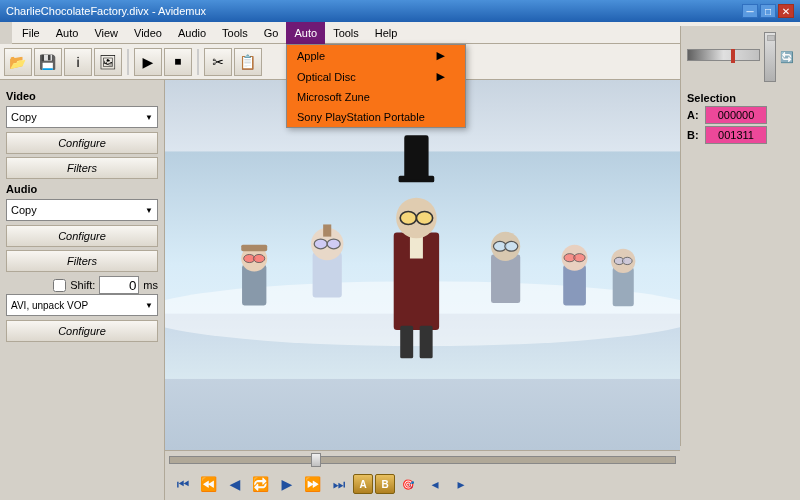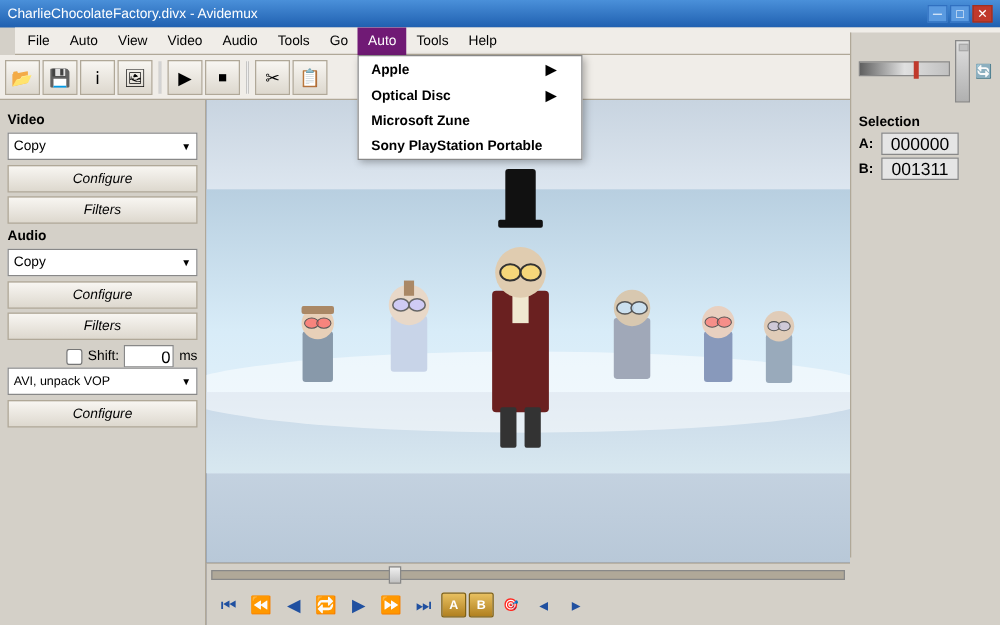--- a/index.html
+++ b/index.html
@@ -51,26 +51,25 @@
       display: flex;
       align-items: center;
     }
     .menu-item.active { background: #701a75; color: white; }
 
     
     #dropdown-menu {
       position: absolute;
       top: 44px;
       left: 286px;
-      background: #ffffff;
+      background: #f97316;
       border: 1px solid #888;
       box-shadow: 2px 2px 6px rgba(0,0,0,0.3);
       z-index: 100;
       min-width: 180px;
-      font-weight: bold;
     }
     .dropdown-item {
       padding: 4px 20px 4px 10px;
       cursor: pointer;
       display: flex;
       align-items: center;
       justify-content: space-between;
       white-space: nowrap;
     }
     .dropdown-item .arrow { margin-left: 20px; }
@@ -264,24 +263,24 @@
       left: 60%;
     }
     .selection-label { font-weight: bold; margin-top: 4px; font-size: 11px; }
     .selection-row {
       display: flex; align-items: center; gap: 4px;
       margin-top: 2px;
     }
     .sel-label { font-weight: bold; width: 14px; }
     .sel-input {
       width: 62px; height: 18px;
-      background: #e5e5e5;
+      background: #ec4899;
       border: 1px solid #888;
       text-align: center;
-      font-size: 14px;
+      font-size: 11px;
     }
 
     
     #video-svg { width: 100%; height: 100%; }
   </style>
 </head>
 <body>
 
 <div id="titlebar">
   <span>CharlieChocolateFactory.divx - Avidemux</span>

